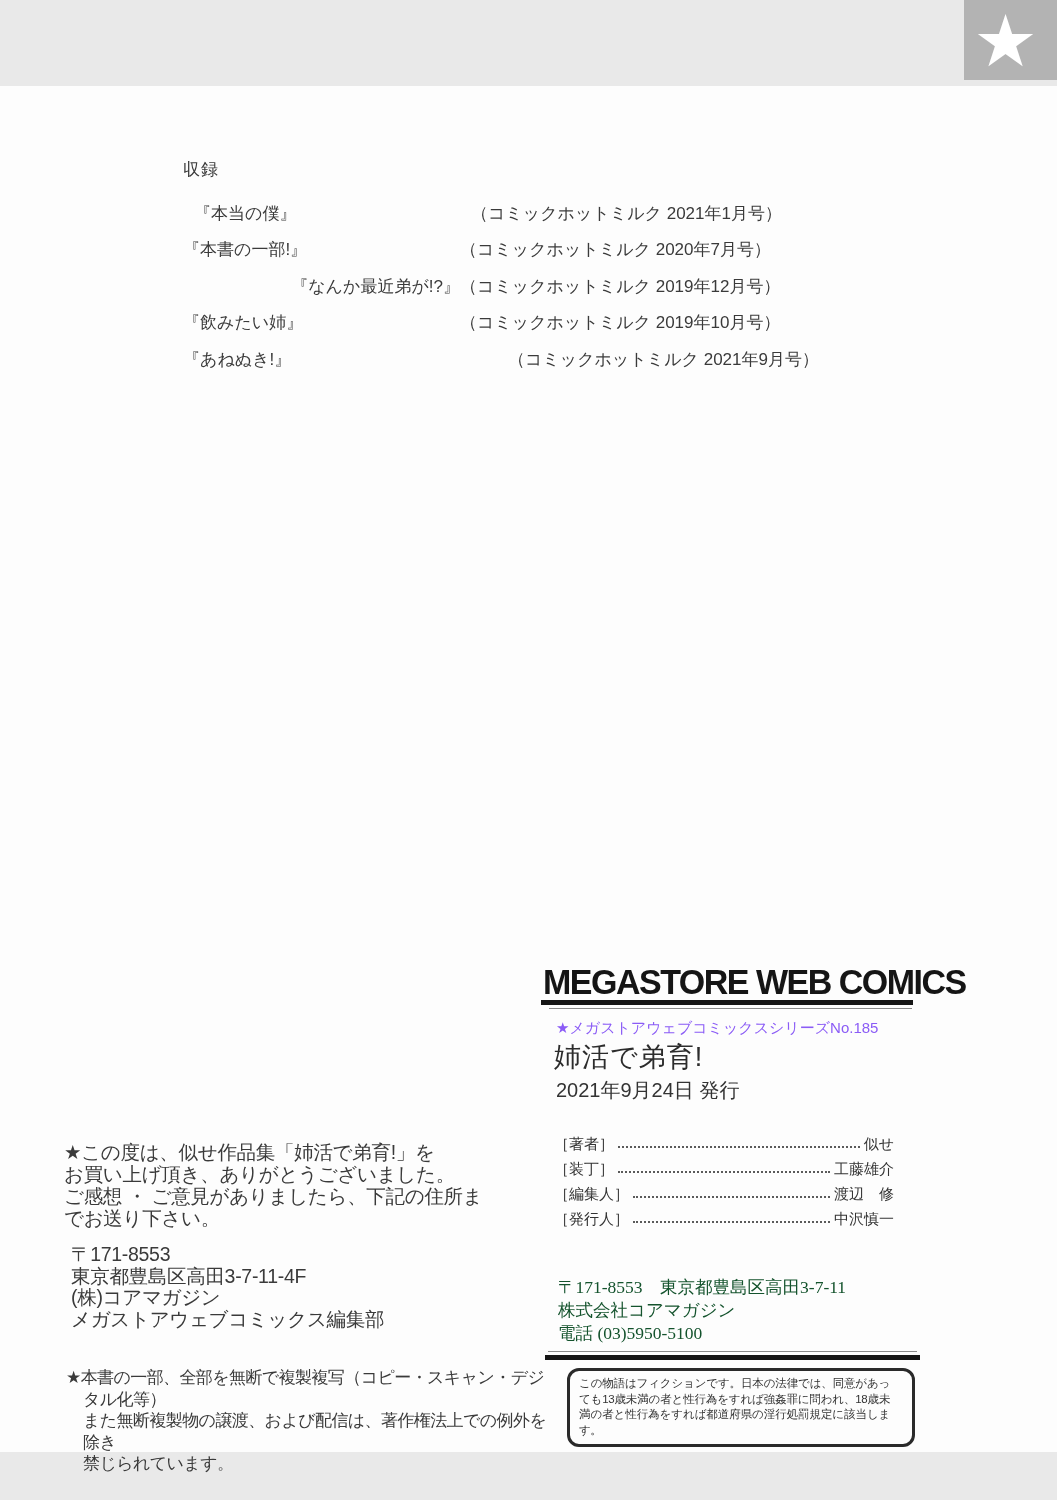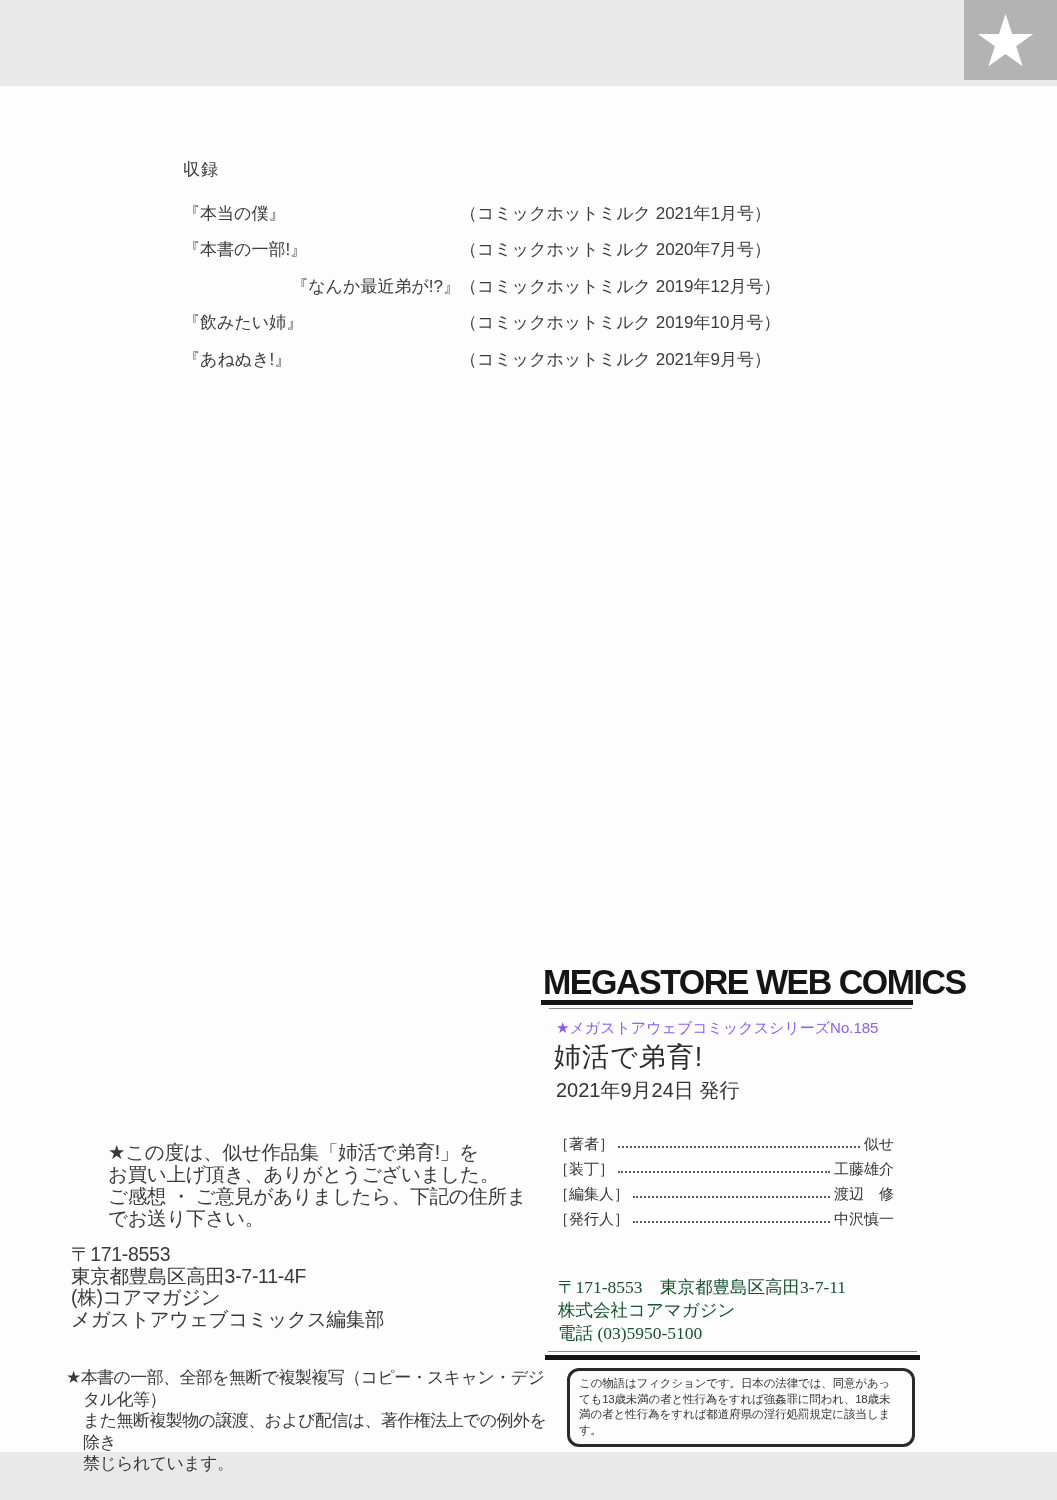--- a/index.html
+++ b/index.html
@@ -16,22 +16,22 @@
     position:absolute; left:964px; top:0; width:93px; height:80px; background:#b3b3b3;
     display:flex; align-items:center; justify-content:center;
   }
   .star-square .glyph { color:#fff; font-size:72px; line-height:1; margin-left:-10px; margin-top:2px; }
 
   
   .toc { position:absolute; left:183px; top:158px; width:660px; }
   .toc-heading { font-size:17px; letter-spacing:1px; }
   .toc-row { position:absolute; left:0; display:flex; font-size:17px; white-space:nowrap; }
   .toc-row .t { width:277px; }
-  .toc-r0 { top:44px; } .toc-r1 { top:80px; } .toc-r2 { top:117px;text-align:right; }
-  .toc-r3 { top:153px; } .toc-r4 { top:190px; }
+  .toc-r0 { top:44px;margin-left:11px; } .toc-r1 { top:80px; } .toc-r2 { top:117px;text-align:right; }
+  .toc-r3 { top:153px; } .toc-r4 { top:190px;gap:48px; }
 
   
   .brand {
     position:absolute; left:543px; top:962px; width:375px;
     font-size:34px; font-weight:700; letter-spacing:-1.5px; color:#151515;
     transform:scaleY(1.02); transform-origin:left top; white-space:nowrap;
   }
   .rule-a-thick { position:absolute; left:541px; top:1000px; width:372px; height:5px; background:#151515; }
   .rule-a-thin  { position:absolute; left:549px; top:1008px; width:363px; height:1px; background:#8a8a8a; }
   .series-line  { position:absolute; left:556px; top:1019px; font-size:15px; color:#8b5cf6; white-space:nowrap; }
@@ -55,21 +55,21 @@
     position:absolute; left:567px; top:1368px; width:311px;
     border:3px solid #2a2a2a; border-radius:12px;
     padding:5px 22px 6px 9px;
     font-size:11.5px; line-height:15.5px; letter-spacing:-0.4px; color:#333;
     text-align:justify;
   }
 
   
   .thanks {
     position:absolute; left:64px; top:1141px; width:430px;
-    font-size:19.5px; line-height:22px; white-space:pre-line; letter-spacing:-0.3px;margin-left:44px;
+    font-size:19.5px; line-height:22px; white-space:pre-line; letter-spacing:-0.3px;
   }
   .sender {
     position:absolute; left:71px; top:1244px; width:400px;
     font-size:19.5px; line-height:21.5px; white-space:pre-line; letter-spacing:-0.3px;
   }
   .copyright {
     position:absolute; left:66px; top:1367px; width:470px;
     font-size:17px; line-height:21.5px; white-space:pre-line;
     padding-left:17px; text-indent:-17px; letter-spacing:-0.6px;
   }

